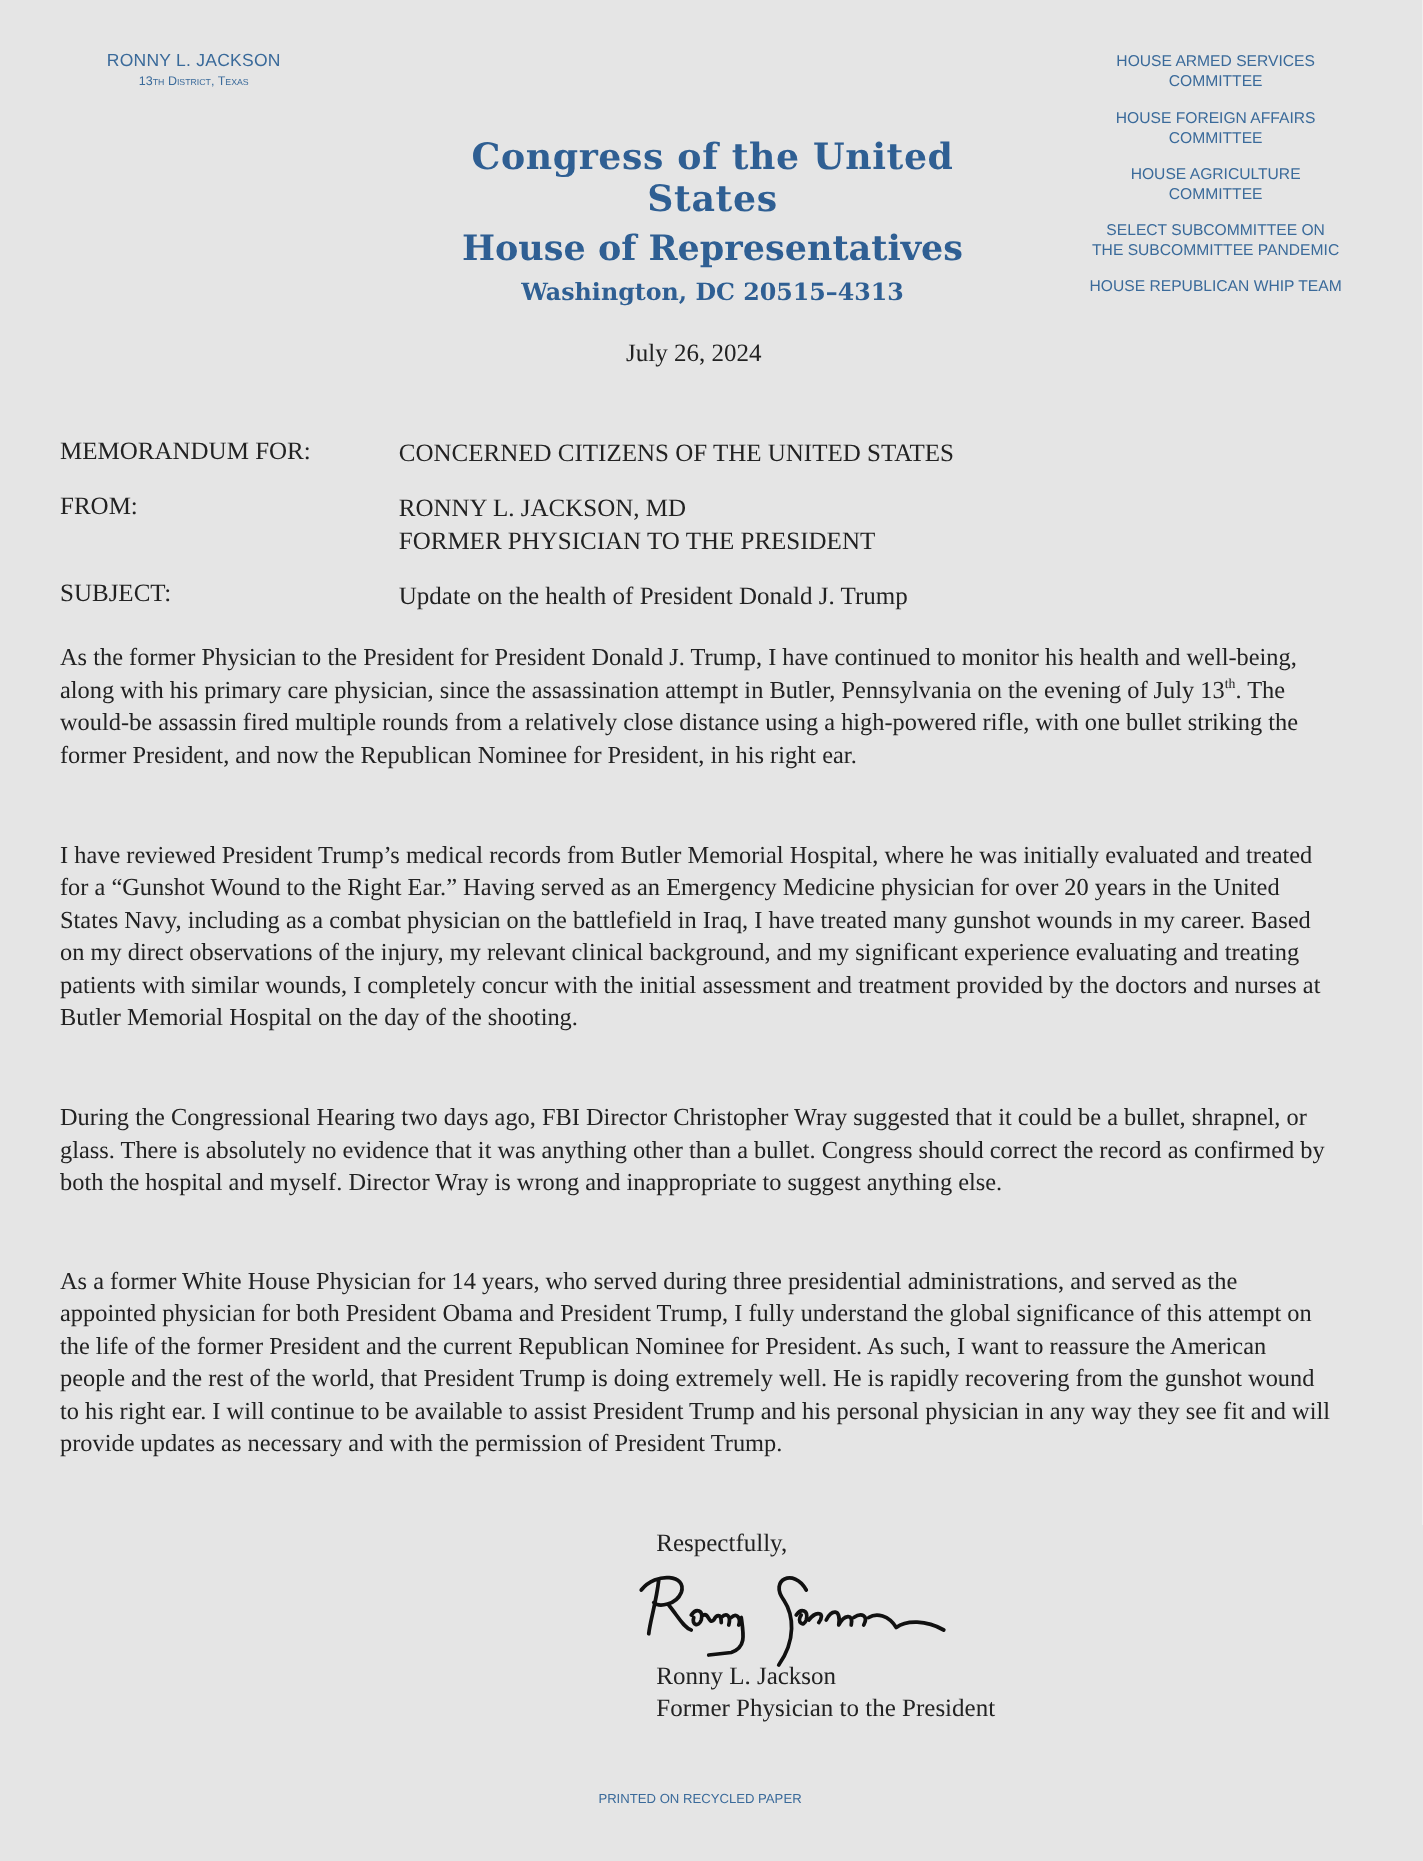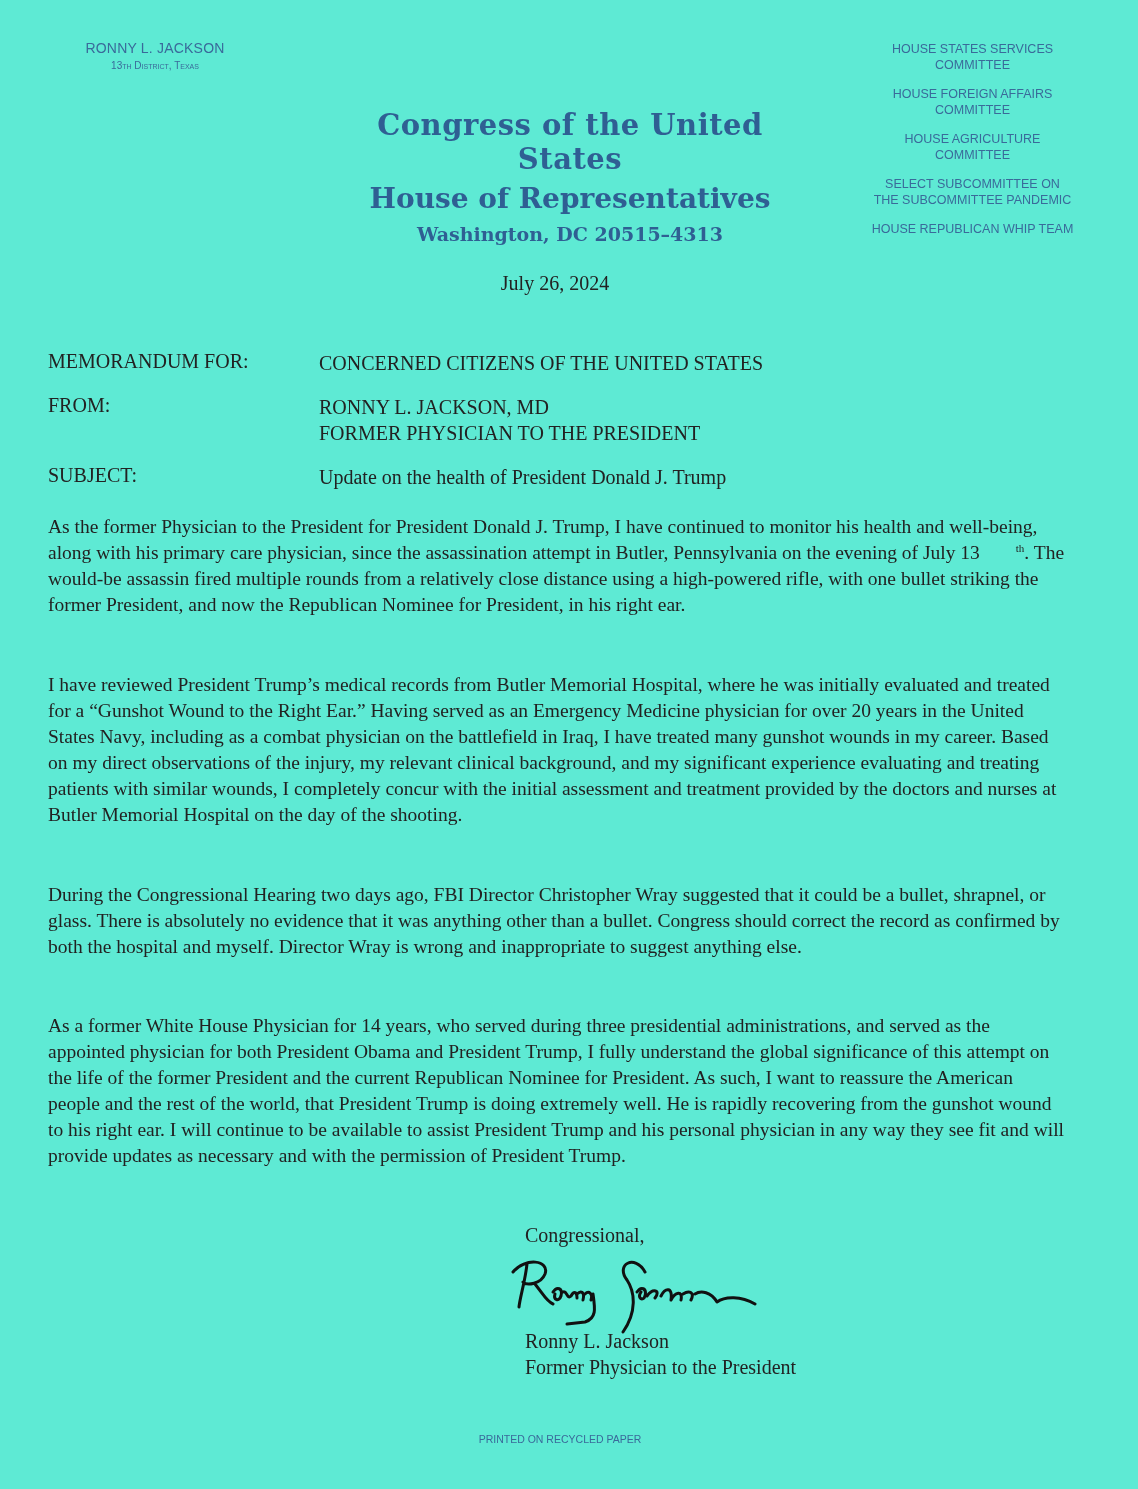--- a/index.html
+++ b/index.html
@@ -1,17 +1,17 @@
 <!DOCTYPE html>
 <html><head>
 <meta charset="utf-8">
 <style>
   html, body { margin: 0; padding: 0; background: #ffffff; }
   body { width: 1138px; height: 1489px; position: relative; overflow: hidden; }
-  .page { position: absolute; left: 0; top: 0; width: 1138px; height: 1489px; background: #5eead4; }
+  .page { position: absolute; left: 0; top: 0; width: 1138px; height: 1489px; background: #e5e5e5; }
   .blue { color: #3a6a9a; }
   .sans { font-family: "Liberation Sans", sans-serif; }
   .serif { font-family: "Liberation Serif", serif; }
 
   
   .lh-left { position: absolute; left: 30px; top: 40px; width: 250px; text-align: center; }
   .lh-left .name { font-size: 14px; letter-spacing: 0.2px; }
   .lh-left .district { font-size: 10px; margin-top: 4px; font-variant: small-caps; }
   .lh-left .addr { font-size: 10px; margin-top: 14px; line-height: 13px; font-variant: small-caps; }
 
@@ -26,21 +26,21 @@
   .lh-right .cm { font-size: 12.5px; line-height: 15.5px; margin-bottom: 14px; }
 
   .date { position: absolute; left: 470px; top: 272px; width: 170px; text-align: center; font-size: 20px; color: #222; }
 
   .memo { position: absolute; left: 48px; font-size: 20px; color: #222; }
   .memo .label { position: absolute; left: 0; width: 270px; }
   .memo .value { position: absolute; left: 271px; width: 700px; line-height: 26px; }
 
   .body { position: absolute; left: 48px; width: 1020px; font-size: 19.5px; line-height: 26px; color: #222; }
   .body p { margin: 0; }
-  sup { font-size: 11px; line-height: 0; margin-left: 36px; }
+  sup { font-size: 11px; line-height: 0; }
 
   .closing { position: absolute; left: 525px; top: 1224px; font-size: 20px; color: #222; }
   .sig { position: absolute; left: 505px; top: 1252px; width: 260px; height: 90px; }
   .signame { position: absolute; left: 525px; top: 1328px; font-size: 20px; color: #222; line-height: 26px; }
 
   .footer { position: absolute; left: 440px; top: 1433px; width: 240px; text-align: center; font-size: 10.5px; }
 </style>
 </head>
 <body>
 
@@ -52,21 +52,21 @@
   </div>
 
   <div class="lh-center">
     <div class="l1">Congress of the United States</div>
     <div class="l2">House of Representatives</div>
     <div class="l3">Washington, DC 20515–4313</div>
   </div>
 
   <div class="lh-right sans blue">
     <div class="cm">
-      <div>HOUSE STATES SERVICES</div>
+      <div>HOUSE ARMED SERVICES</div>
       <div>COMMITTEE</div>
     </div>
     <div class="cm">
       <div>HOUSE FOREIGN AFFAIRS</div>
       <div>COMMITTEE</div>
     </div>
     <div class="cm">
       <div>HOUSE AGRICULTURE</div>
       <div>COMMITTEE</div>
     </div>
@@ -103,21 +103,21 @@
   <div class="body serif" style="top:672px;">
     <p>I have reviewed President Trump’s medical records from Butler Memorial Hospital, where he was initially evaluated and treated for a “Gunshot Wound to the Right Ear.” Having served as an Emergency Medicine physician for over 20 years in the United States Navy, including as a combat physician on the battlefield in Iraq, I have treated many gunshot wounds in my career. Based on my direct observations of the injury, my relevant clinical background, and my significant experience evaluating and treating patients with similar wounds, I completely concur with the initial assessment and treatment provided by the doctors and nurses at Butler Memorial Hospital on the day of the shooting.</p>
   </div>
   <div class="body serif" style="top:882px;">
     <p>During the Congressional Hearing two days ago, FBI Director Christopher Wray suggested that it could be a bullet, shrapnel, or glass. There is absolutely no evidence that it was anything other than a bullet. Congress should correct the record as confirmed by both the hospital and myself. Director Wray is wrong and inappropriate to suggest anything else.</p>
   </div>
   <div class="body serif" style="top:1013px;">
     <p>As a former White House Physician for 14 years, who served during three presidential administrations, and served as the appointed physician for both President Obama and President Trump, I fully understand the global significance of this attempt on the life of the former President and the current Republican Nominee for President. As such, I want to reassure the American people and the rest of the world, that President Trump is doing extremely well. He is rapidly recovering from the gunshot wound to his right ear. I will continue to be available to assist President Trump and his personal physician in any way they see fit and will provide updates as necessary and with the permission of President Trump.</p>
   </div>
 
-  <div class="closing serif">Congressional,</div>
+  <div class="closing serif">Respectfully,</div>
 
   <svg class="sig" viewBox="0 0 260 90">
     <g fill="none" stroke="#111" stroke-width="3" stroke-linecap="round" stroke-linejoin="round">
       <path d="M8 20 C20 5, 45 8, 40 22 C36 32, 22 34, 18 30 M22 12 C20 30, 15 45, 14 55 M30 32 C38 42, 42 50, 48 52"></path>
       <path d="M48 40 C52 34, 58 36, 56 44 C54 50, 48 48, 50 42 M58 40 C62 38, 62 48, 66 44 C68 40, 72 38, 72 46 M72 42 C76 38, 80 40, 78 48 M80 42 C84 38, 88 42, 86 48 M88 42 C90 56, 92 66, 80 70 L62 72"></path>
       <path d="M140 20 C130 2, 110 12, 122 28 C130 40, 132 60, 118 80 M132 40 C136 34, 142 36, 140 44 C138 50, 132 46, 136 40 M142 44 C148 36, 156 38, 150 46 M156 44 C160 36, 168 34, 166 48 C170 40, 178 38, 176 48 M178 42 C184 38, 190 40, 186 48 M190 42 C196 38, 206 40, 212 50 C220 44, 236 44, 250 52"></path>
     </g>
   </svg>
 
   <div class="signame serif">

